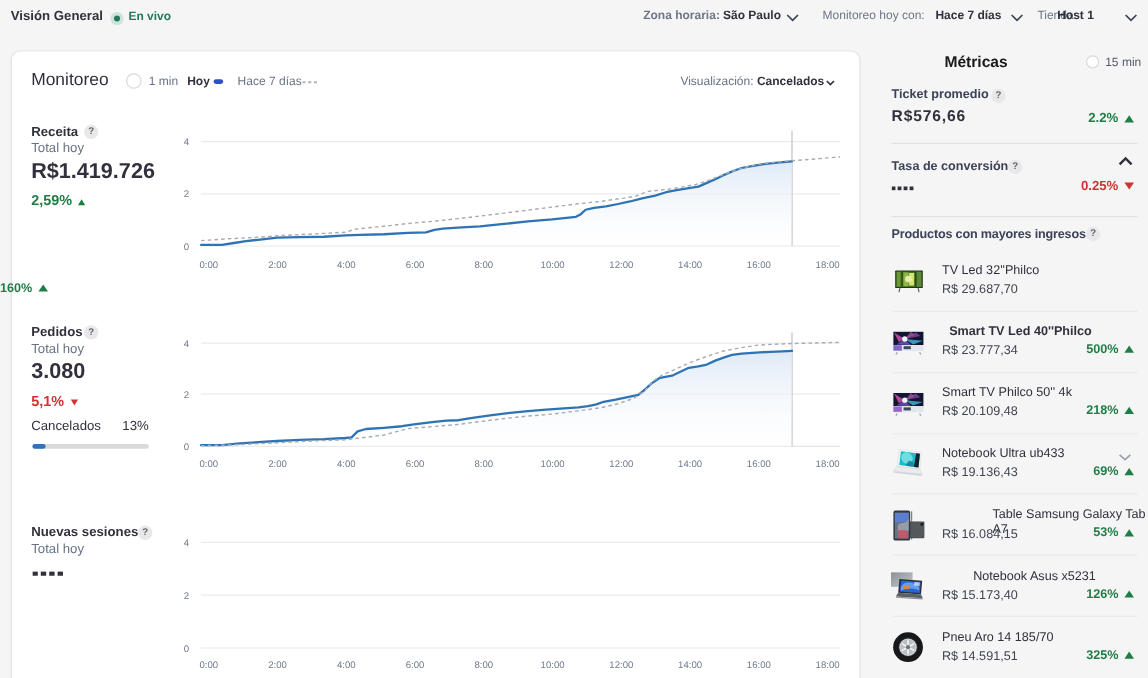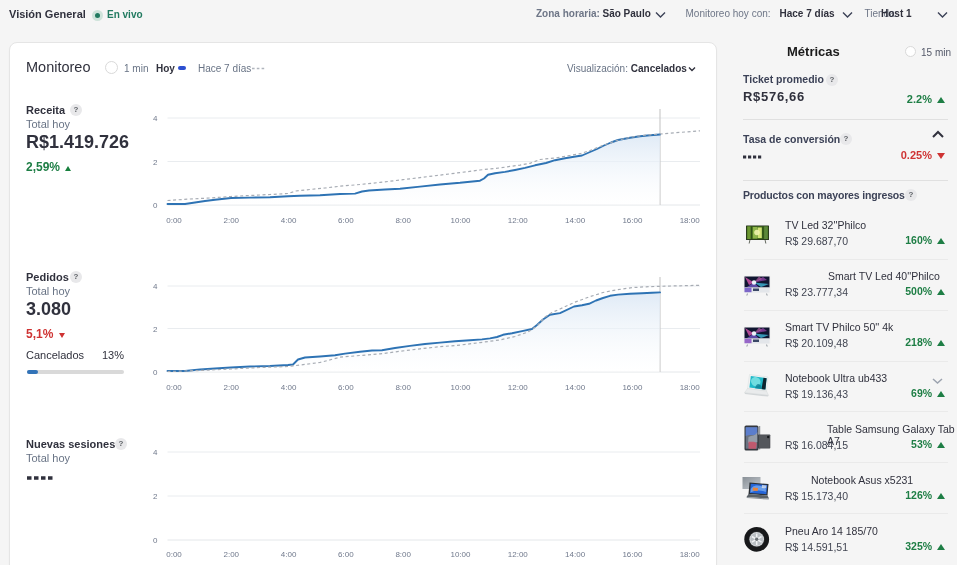--- a/index.html
+++ b/index.html
@@ -199,37 +199,37 @@
 <div class="abs red" style="left:0; top:148.5px; width:945px; text-align:right; font-size:11px; font-weight:bold;">0.25% <span class="tri-down" style="margin-left:2px;"></span></div>
 <div class="abs" style="left:743px; top:179.5px; width:205px; height:1px; background:#e0e0e0;"></div>
 
 <div class="abs" style="left:743px; top:189px; font-size:10.5px; font-weight:bold; letter-spacing:-0.15px; color:#3c4257;">Productos con mayores ingresos</div>
 <div class="qbadge" style="left:905px; top:189px;">?</div>
 
 
 
 <div class="abs dark" style="left:785px; top:219px; font-size:10.5px;">TV Led 32''Philco</div>
 <div class="abs" style="left:785px; top:234.5px; font-size:10.5px; color:#414552;">R$ 29.687,70</div>
-<div class="abs green" style="left:0; top:234px; width:945px; text-align:right; font-size:10.5px; font-weight:bold;">160% <span class="tri-up" style="margin-left:2px;"></span></div>
+<div class="abs green" style="left:0; top:234px; width:945px; font-size:10.5px; font-weight:bold;">160% <span class="tri-up" style="margin-left:2px;"></span></div>
 <div class="abs" style="left:744px; top:258.5px; width:204px; height:1px; background:#eaeaea;"></div>
 <svg class="abs" style="left:745px; top:224px;" width="25" height="20" viewBox="0 0 25 20">
   <rect x="1" y="1.5" width="23" height="14.5" rx="0.5" fill="#24301c"></rect>
   <rect x="1.8" y="2.3" width="21.4" height="12.9" fill="#46711f"></rect>
   <rect x="2.4" y="2.5" width="3" height="12.5" fill="#6d9732"></rect>
   <rect x="6.2" y="2.5" width="1" height="12.5" fill="#2a4a16"></rect>
   <rect x="7.8" y="3" width="4.4" height="11.5" fill="#8db54a"></rect>
   <rect x="12.6" y="3.5" width="4.2" height="10.5" fill="#d3e478"></rect>
   <rect x="17.4" y="2.5" width="1.2" height="12.5" fill="#2a4a16"></rect>
   <rect x="19.2" y="2.5" width="3.4" height="12.5" fill="#5c883a"></rect>
   <circle cx="12" cy="8.5" r="2.8" fill="#eef3ac" opacity="0.9"></circle>
   <path d="M4.5 16 L3.6 19.5 L4.6 19.5 L5.4 16 Z" fill="#5c6157"></path>
   <path d="M20.5 16 L21.4 19.5 L20.4 19.5 L19.6 16 Z" fill="#5c6157"></path>
 </svg>
 
-<div class="abs dark" style="left:828px; top:270px; font-size:10.5px;">Smart TV Led 40''Philco</div>
+<div class="abs dark" style="left:791px; top:270px; font-size:10.5px;font-weight:bold;">Smart TV Led 40''Philco</div>
 <div class="abs" style="left:785px; top:285.5px; font-size:10.5px; color:#414552;">R$ 23.777,34</div>
 <div class="abs green" style="left:0; top:285px; width:945px; text-align:right; font-size:10.5px; font-weight:bold;">500% <span class="tri-up" style="margin-left:2px;"></span></div>
 <div class="abs" style="left:744px; top:309.5px; width:204px; height:1px; background:#eaeaea;"></div>
 <svg class="abs" style="left:743px; top:274px;" width="28" height="22" viewBox="0 0 28 22">
   <rect x="0.5" y="1.5" width="27" height="17" rx="0.5" fill="#f2f2f2"></rect>
   <rect x="1.5" y="2.5" width="25" height="11" fill="#101631"></rect>
   <g opacity="0.9">
    <path d="M11 8.5 L2 3 L6 11 Z" fill="#c24fa0"></path>
    <path d="M11 8.5 L20 3 L24 6 Z" fill="#b14fc2" opacity="0.7"></path>
    <path d="M11 8.5 L26 10 L18 13 Z" fill="#45c8e8" opacity="0.8"></path>

